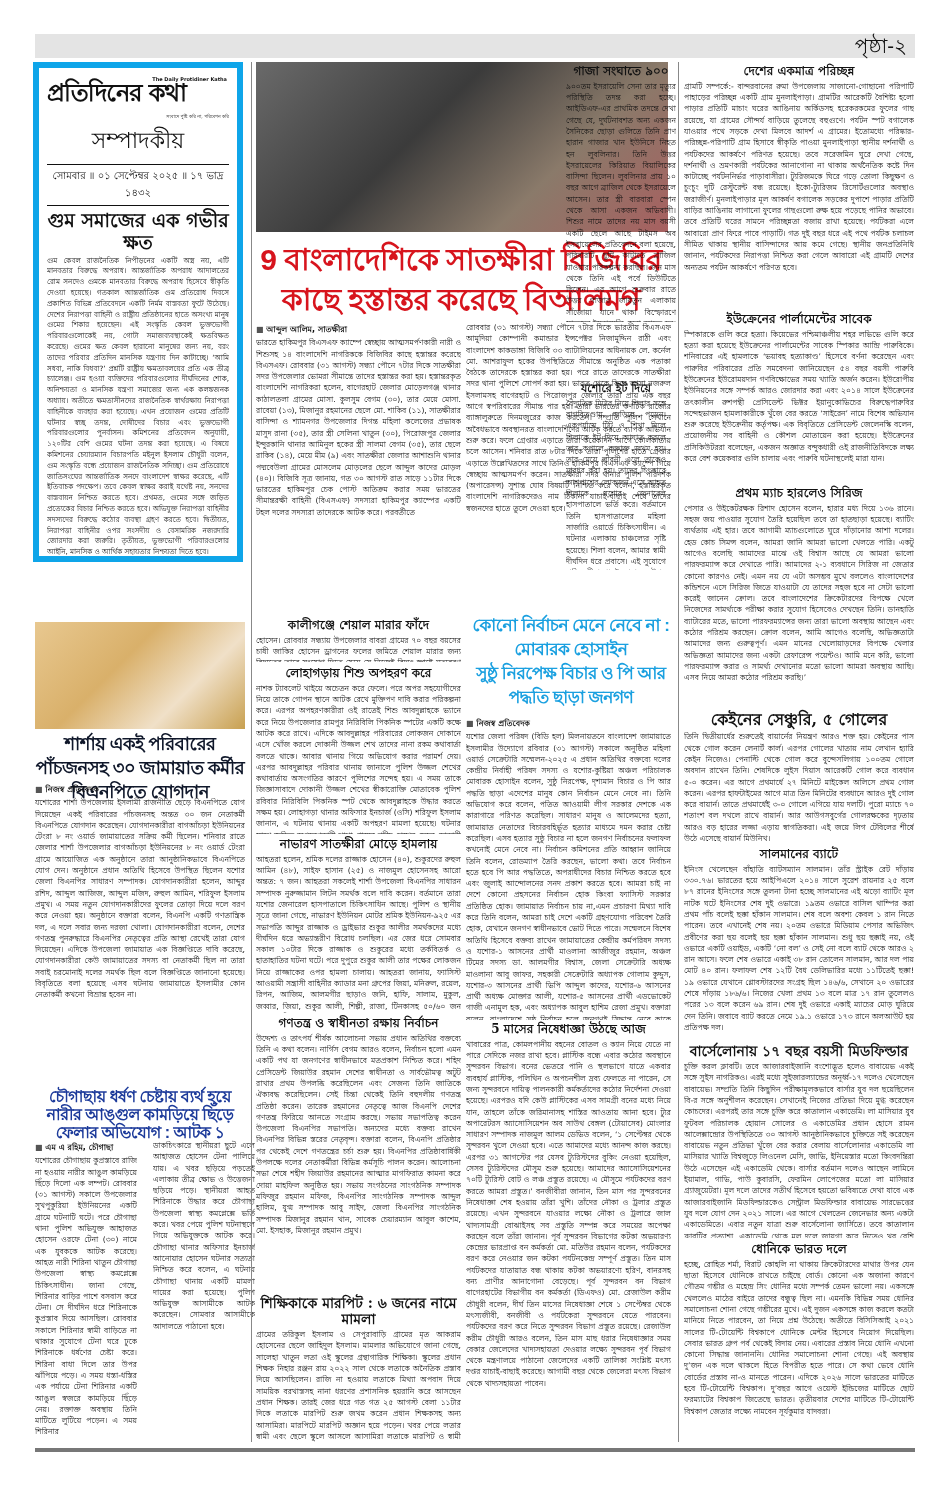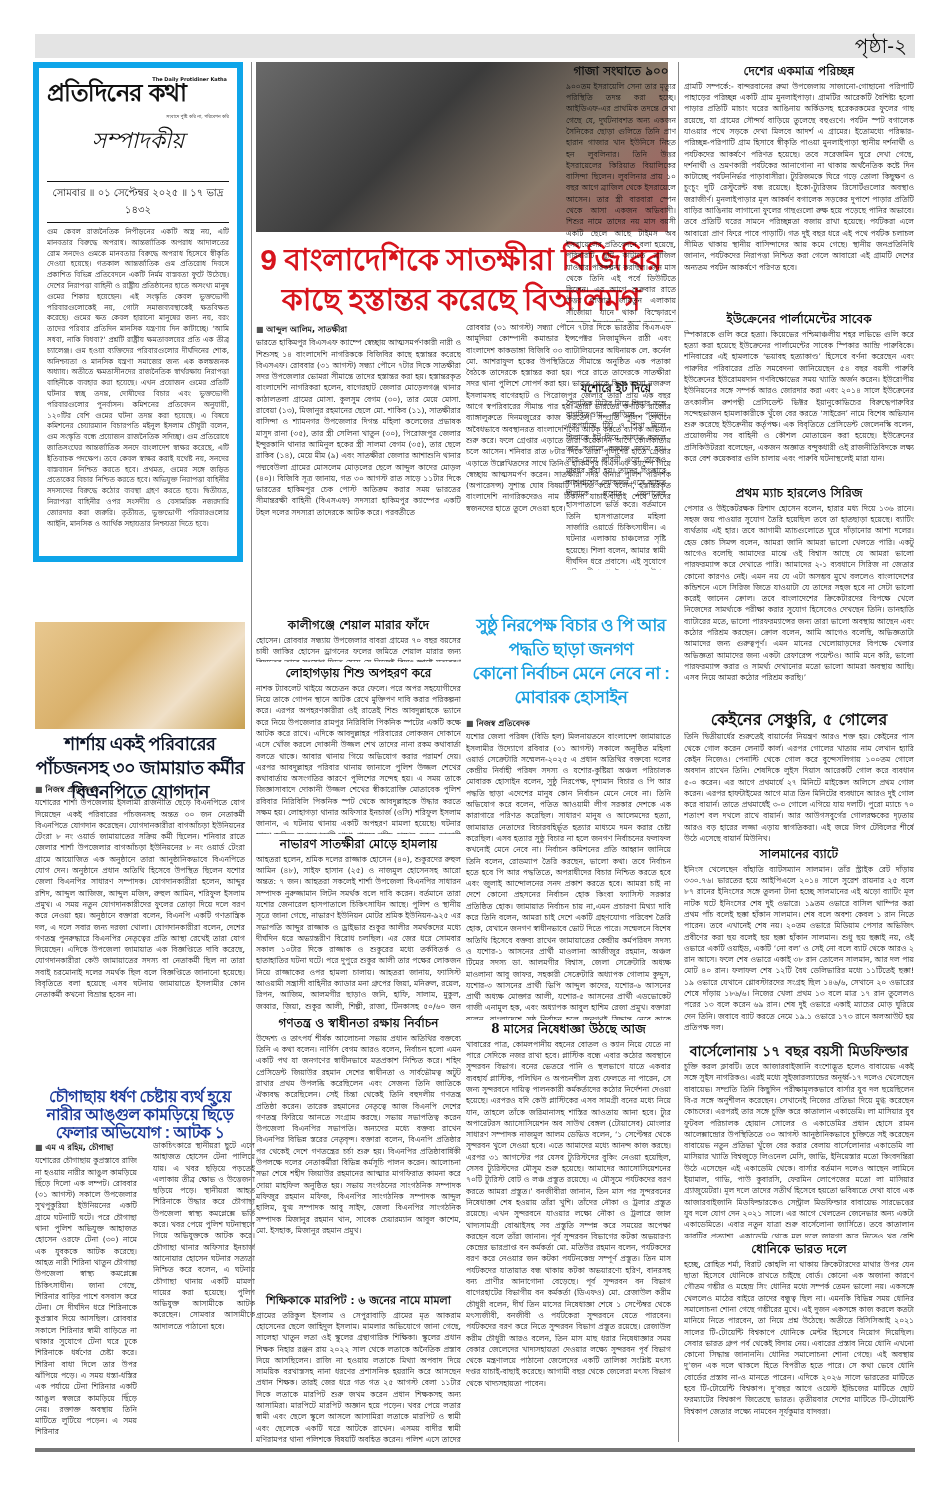--- a/index.html
+++ b/index.html
@@ -8,21 +8,21 @@
 .pagenum{position:absolute;right:38px;top:34px;font-size:20px;font-family:"DejaVu Serif",serif;line-height:24px}
 .col{position:absolute;font-size:7.6px;line-height:11.3px;text-align:justify;overflow:hidden;font-family:"DejaVu Sans",sans-serif}
 .col p{margin-bottom:1px}
 .hd{font-family:"DejaVu Serif",serif;font-weight:bold;text-align:center;line-height:1.15;margin:3px 0 2px}
 .byline{font-weight:bold;font-size:8px;margin:2px 0}
 .byline:before{content:"■ ";color:#555}
 .masthead{position:absolute;left:33px;top:62px;width:210px;height:500px;border:6px solid #0ea5e9;padding:6px 8px}
 .mh-logo{font-family:"DejaVu Serif",serif;font-size:24px;font-weight:bold;letter-spacing:-1px}
 .mh-en{font-size:5px;text-align:right;font-weight:bold;position:absolute;right:10px;top:8px}
 .mh-tag{font-size:4.5px;text-align:right}
-.mh-editorial{font-family:"DejaVu Serif",serif;font-style:italic;font-size:22px;text-align:center;margin:2px 0 21px}
+.mh-editorial{font-family:"DejaVu Serif",serif;font-size:22px;text-align:center;margin:2px 0 4px}
 .mh-date{border-top:1.5px solid #111;border-bottom:1.5px solid #111;font-size:10px;text-align:center;padding:3px 0;margin-bottom:4px}
 .photo{position:absolute;background:linear-gradient(135deg,#6a6a6a,#3b3b3b 40%,#8a7a6a 70%,#a86060)}
 .photo2{position:absolute;background:linear-gradient(135deg,#e8c890,#d9b06a 40%,#f0e0c8 70%,#c8a050)}
 .bighead{position:absolute;font-family:"Liberation Sans",sans-serif;font-weight:bold;text-align:center;letter-spacing:-0.5px}
 .red{color:#d7141d}
 .green{color:#0f172a}
 .blue{color:#1c3a9a}
 .cyan{color:#1aa0e0}
 .bottomrule{position:absolute;left:35px;top:1448px;width:880px;height:4px;background:#777}
 .divider{position:absolute;width:1px;background:#888}
@@ -32,20 +32,21 @@
 
 <div class="topbar"></div>
 <div class="pagenum">পৃষ্ঠা-২</div>
 
 <div class="masthead">
   <div class="mh-en">The Daily Protidiner Katha</div>
   <div class="mh-logo">প্রতিদিনের কথা</div>
   <div class="mh-tag">সংবাদে পুষ্টি করি না, পরিবেশন করি</div>
   <div class="mh-editorial">সম্পাদকীয়</div>
   <div class="mh-date">সোমবার ॥ ০১ সেপ্টেম্বর ২০২৫ ॥ ১৭ ভাদ্র ১৪৩২</div>
+  <div class="hd" style="font-size:19px">গুম সমাজের এক গভীর ক্ষত</div>
   <div class="col" style="position:static;font-size:7.2px;line-height:10.8px;height:385px">গুম কেবল রাজনৈতিক নিপীড়নের একটি অস্ত্র নয়, এটি মানবতার বিরুদ্ধে অপরাধ। আন্তর্জাতিক অপরাধ আদালতের রোম সনদেও গুমকে মানবতার বিরুদ্ধে অপরাধ হিসেবে স্বীকৃতি দেওয়া হয়েছে। গতকাল আন্তর্জাতিক গুম প্রতিরোধ দিবসে প্রকাশিত বিভিন্ন প্রতিবেদনে একটি নির্মম বাস্তবতা ফুটে উঠেছে। দেশের নিরাপত্তা বাহিনী ও রাষ্ট্রীয় প্রতিষ্ঠানের হাতে অসংখ্য মানুষ গুমের শিকার হয়েছেন। এই সংস্কৃতি কেবল ভুক্তভোগী পরিবারগুলোকেই নয়, গোটা সমাজব্যবস্থাকেই ক্ষতবিক্ষত করেছে। গুমের ক্ষত কেবল হারানো মানুষের জন্য নয়, বরং তাদের পরিবার প্রতিদিন মানসিক যন্ত্রণায় দিন কাটাচ্ছে। ‘আমি সধবা, নাকি বিধবা?’ প্রশ্নটি রাষ্ট্রীয় ক্ষমতাবলয়ের প্রতি এক তীব্র চ্যালেঞ্জ। গুম হওয়া ব্যক্তিদের পরিবারগুলোর দীর্ঘদিনের শোক, অনিশ্চয়তা ও মানসিক যন্ত্রণা সমাজের জন্য এক কলঙ্কজনক অধ্যায়। অতীতে ক্ষমতাসীনদের রাজনৈতিক স্বার্থরক্ষায় নিরাপত্তা বাহিনীকে ব্যবহার করা হয়েছে। এখন প্রয়োজন গুমের প্রতিটি ঘটনার স্বচ্ছ তদন্ত, দোষীদের বিচার এবং ভুক্তভোগী পরিবারগুলোর পুনর্বাসন। কমিশনের প্রতিবেদন অনুযায়ী, ১২০টির বেশি গুমের ঘটনা তদন্ত করা হয়েছে। এ বিষয়ে কমিশনের চেয়ারম্যান বিচারপতি মইনুল ইসলাম চৌধুরী বলেন, গুম সংস্কৃতি বন্ধে প্রয়োজন রাজনৈতিক সদিচ্ছা। গুম প্রতিরোধে জাতিসংঘের আন্তর্জাতিক সনদে বাংলাদেশ স্বাক্ষর করেছে, এটি ইতিবাচক পদক্ষেপ। তবে কেবল স্বাক্ষর করাই যথেষ্ট নয়, সনদের বাস্তবায়ন নিশ্চিত করতে হবে। প্রথমত, গুমের সঙ্গে জড়িত প্রত্যেকের বিচার নিশ্চিত করতে হবে। অভিযুক্ত নিরাপত্তা বাহিনীর সদস্যদের বিরুদ্ধে কঠোর ব্যবস্থা গ্রহণ করতে হবে। দ্বিতীয়ত, নিরাপত্তা বাহিনীর ওপর সংসদীয় ও বেসামরিক নজরদারি জোরদার করা জরুরি। তৃতীয়ত, ভুক্তভোগী পরিবারগুলোর আইনি, মানসিক ও আর্থিক সহায়তার নিশ্চয়তা দিতে হবে।</div>
 </div>
 
 <div class="photo" style="left:256px;top:62px;width:412px;height:170px"></div>
 
 <div class="bighead red" style="left:252px;top:240px;width:418px;font-size:30px;line-height:40px">
   <div>9 বাংলাদেশিকে সাতক্ষীরা বিজিবির</div>
   <div>কাছে হস্তান্তর করেছে বিআলমগ</div>
 </div>
 
@@ -132,33 +133,33 @@
   <div class="hd" style="font-size:12px">নাভারণ সাতক্ষীরা মোড়ে হামলায়</div>
   <p>আহতরা হলেন, শ্রমিক দলের রাজ্জাক হোসেন (৪০), শুকুরদের রুহুল আমিন (৪৮), সাইফ হাসান (২৫) ও নাজমুল হোসেনসহ আরো অন্তত: ৭ জন। আহতরা সকলেই শার্শা উপজেলা বিএনপির সাধারন সম্পাদক নুরুজ্জামান লিটন সমর্থক বলে দাবি করেন। বর্তমানে তারা যশোর জেনারেল হাসপাতালে চিকিৎসাধিন আছে। পুলিশ ও স্থানীয় সূত্রে জানা গেছে, নাভারণ ইউনিয়ন মোটর শ্রমিক ইউনিয়ন-৯২৫ এর সভাপতি আব্দুর রাজ্জাক ও ড্রাইভার শুকুর আলীর সমর্থকদের মধ্যে দীর্ঘদিন ধরে অভ্যান্তরীণ বিরোধ চলছিল। এর জের ধরে সোমবার সকাল ১০টার দিকে রাজ্জাক ও শুকুরের মধ্যে তর্কবিতর্ক ও হাতাহাতির ঘটনা ঘটে। পরে দুপুরে শুকুর আলী তার পক্ষের লোকজন নিয়ে রাজ্জাকের ওপর হামলা চালায়। আহতরা জানায়, ফ্যাসিস্ট আওয়ামী সন্ত্রাসী বাহিনীর ক্যাডার মনা গ্রুপের জিয়া, মনিরুল, রয়েল, রিপন, আজিম, আলমগীর ছাড়াও জনি, হাফি, সালাম, মুকুল, জব্বার, জিয়া, শুকুর আলী, শিল্পী, রাজা, টিনকাসহ ৫০/৬০ জন লোক দেশীয় অস্ত্র জিআই পাইপ, কোদালের আছাড়, রড, চাকু নিয়ে হামলা করে। এতে রাজ্জাকসহ তার পক্ষের ৭/৮ জন লোক আহত হয়।</p>
 </div>
 
 <div class="col" style="left:256px;top:1014px;width:205px;height:278px">
   <div class="hd" style="font-size:12px">গণতন্ত্র ও স্বাধীনতা রক্ষায় নির্বাচন</div>
   <p>উদ্দেশ্য ও তাৎপর্য শীর্ষক আলোচনা সভায় প্রধান অতিথির বক্তব্যে তিনি এ কথা বলেন। নার্গিস বেগম আরও বলেন, নির্বাচন হলো এমন একটি পথ যা জনগণের স্বাধীনভাবে মতপ্রকাশ নিশ্চিত করে। শহিদ প্রেসিডেন্ট জিয়াউর রহমান দেশের স্বাধীনতা ও সার্বভৌমত্ব অটুট রাখার প্রথম উপলব্ধি করেছিলেন এবং সেজন্য তিনি জাতিকে ঐক্যবদ্ধ করেছিলেন। সেই চিন্তা থেকেই তিনি বহুদলীয় গণতন্ত্র প্রতিষ্ঠা করেন। তারেক রহমানের নেতৃত্বে আজ বিএনপি দেশের গণতন্ত্র ফিরিয়ে আনতে সংগ্রাম করছে। সভায় সভাপতিত্ব করেন উপজেলা বিএনপির সভাপতি। অন্যদের মধ্যে বক্তব্য রাখেন বিএনপির বিভিন্ন স্তরের নেতৃবৃন্দ। বক্তারা বলেন, বিএনপি প্রতিষ্ঠার পর থেকেই দেশে গণতন্ত্রের চর্চা শুরু হয়। বিএনপির প্রতিষ্ঠাবার্ষিকী উপলক্ষে দলের নেতাকর্মীরা বিভিন্ন কর্মসূচি পালন করেন। আলোচনা সভা শেষে শহীদ জিয়াউর রহমানের আত্মার মাগফিরাত কামনা করে দোয়া মাহফিল অনুষ্ঠিত হয়। সভায় সংগঠনের সাংগঠনিক সম্পাদক মফিজুর রহমান মফিজ, বিএনপির সাংগঠনিক সম্পাদক আব্দুল হালিম, যুগ্ম সম্পাদক আবু সাইদ, জেলা বিএনপির সাংগঠনিক সম্পাদক মিজানুর রহমান খান, সাবেক চেয়ারম্যান আবুল কাশেম, মো. ইসহাক, মিজানুর রহমান প্রমুখ।</p>
 </div>
 
 <div class="col" style="left:256px;top:1292px;width:205px;height:150px">
-  <div class="hd" style="font-size:11px">শিক্ষিকাকে মারপিট : ৬ জনের নামে মামলা</div>
+  <div class="hd" style="font-size:14px">শিক্ষিকাকে মারপিট : ৬ জনের নামে মামলা</div>
   <p>গ্রামের তরিকুল ইসলাম ও সেপুরাবাড়ি গ্রামের মৃত আকরাম হোসেনের ছেলে জাহিদুল ইসলাম। মামলার অভিযোগে জানা গেছে, সালেহা খাতুন লতা ওই স্কুলের গ্রন্থাগারিক শিক্ষিকা। স্কুলের প্রধান শিক্ষক নিহার রঞ্জন রায় ২০২২ সাল থেকে লতাকে অনৈতিক প্রস্তাব দিয়ে আসছিলেন। রাজি না হওয়ায় লতাকে মিথ্যা অপবাদ দিয়ে সাময়িক বরখাস্তসহ নানা ধরণের প্রশাসনিক হয়রানি করে আসছেন প্রধান শিক্ষক। তারই জের ধরে গত গত ২৫ আগস্ট বেলা ১১টার দিকে লতাকে মারপিট শুরু জখম করেন প্রধান শিক্ষকসহ অন্য আসামিরা। মারপিটে মারপিট অজ্ঞান হয়ে পড়েন। খবর পেয়ে লতার স্বামী এবং ছেলে স্কুলে আসলে আসামিরা লতাকে মারপিট ও স্বামী এবং ছেলেকে একটি ঘরে আটকে রাখেন। এসময় বাদীর স্বামী মণিরামপুর থানা পুলিশকে বিষয়টি অবহিত করেন। পুলিশ এসে তাদের উদ্ধার করেন। গুরুতর আহত লতাকে যশোর ২৫০ শয্যা জেনারেল হাসপাতালে ভর্তি করা হয়। কিছুটা সুস্থ হয়ে তিনি আদালতে এ মামলা করেছেন।</p>
 </div>
 
 <div class="bighead cyan" style="left:466px;top:614px;width:210px;font-size:17px;line-height:24px">
+  <div>কোনো নির্বাচন মেনে নেবে না : মোবারক হোসাইন</div>
   <div>সুষ্ঠু নিরপেক্ষ বিচার ও পি আর পদ্ধতি ছাড়া জনগণ</div>
-  <div>কোনো নির্বাচন মেনে নেবে না : মোবারক হোসাইন</div>
 </div>
 <div class="col" style="left:466px;top:716px;width:205px;height:304px">
   <div class="byline">নিজস্ব প্রতিবেদক</div>
   <p>যশোর জেলা পরিষদ (বিডি হল) মিলনায়তনে বাংলাদেশ জামায়াতে ইসলামীর উদ্যোগে রবিবার (৩১ আগস্ট) সকালে অনুষ্ঠিত মহিলা ওয়ার্ড সেক্রেটারি সম্মেলন-২০২৫ এ প্রধান অতিথির বক্তব্যে দলের কেন্দ্রীয় নির্বাহী পরিষদ সদস্য ও যশোর-কুষ্টিয়া অঞ্চল পরিচালক মোবারক হোসাইন বলেন, সুষ্ঠু নিরপেক্ষ, দৃশ্যমান বিচার ও পি আর পদ্ধতি ছাড়া এদেশের মানুষ কোন নির্বাচন মেনে নেবে না। তিনি অভিযোগ করে বলেন, পতিত আওয়ামী লীগ সরকার দেশকে এক কারাগারে পরিণত করেছিল। সাধারণ মানুষ ও আলেমদের হত্যা, জামায়াত নেতাদের বিচারবহির্ভূত হত্যার মাধ্যমে দমন করার চেষ্টা করেছিল। এসব হত্যার সুষ্ঠু বিচার না হলে জনগণ নির্বাচনের ফলাফল কখনোই মেনে নেবে না। নির্বাচন কমিশনের প্রতি আহ্বান জানিয়ে তিনি বলেন, রোডম্যাপ তৈরি করছেন, ভালো কথা। তবে নির্বাচন হতে হবে পি আর পদ্ধতিতে, অপরাধীদের বিচার নিশ্চিত করতে হবে এবং জুলাই আন্দোলনের সনদ প্রকাশ করতে হবে। আমরা চাই না দেশে কোনো প্রহসনের নির্বাচন হোক কিংবা ফ্যাসিস্ট সরকার প্রতিষ্ঠিত হোক। জামায়াত নির্বাচন চায় না,এমন প্রচারণা মিথ্যা দাবি করে তিনি বলেন, আমরা চাই দেশে একটি গ্রহণযোগ্য পরিবেশ তৈরি হোক, যেখানে জনগণ স্বাধীনভাবে ভোট দিতে পারে। সম্মেলনে বিশেষ অতিথি হিসেবে বক্তব্য রাখেন জামায়াতের কেন্দ্রীয় কর্মপরিষদ সদস্য ও যশোর-১ আসনের প্রার্থী মাওলানা আজীজুর রহমান, অঞ্চল টিমের সদস্য ডা. আলমগীর বিশ্বাস, জেলা সেক্রেটারি অধ্যক্ষ মাওলানা আবু জাফর, সহকারী সেক্রেটারি অধ্যাপক গোলাম কুদ্দুস, যশোর-৩ আসনের প্রার্থী ভিপি আব্দুল কাদের, যশোর-৬ আসনের প্রার্থী অধ্যক্ষ মোক্তার আলী, যশোর-৫ আসনের প্রার্থী এডভোকেট গাজী এনামুল হক, এবং অধ্যাপক আবুল হাশিম রেজা প্রমুখ। বক্তারা বলেন, বাংলাদেশে সুষ্ঠু নির্বাচন হলে জনগণই সিদ্ধান্ত নেবে কাকে ক্ষমতায় বসাবে। জনগণের ভোটাধিকার হরণ করা হলে তা দেশের জন্য কল্যাণকর হবে না। সম্মেলনের সভাপতিত্ব করেন জেলা আমির অধ্যাপক গোলাম রসুল। তিনি বলেন, গণতান্ত্রিক পরিবেশ ফিরিয়ে আনতে হলে দলমত নির্বিশেষে সবাইকে ঐক্যবদ্ধ হতে হবে। জনগণ ভোট দিতে না পারলে স্বাধীনতার চেতনা অসম্পূর্ণ থেকে যাবে। তিনি নারীদের ভূমিকার ওপর গুরুত্বারোপ করে বলেন, নারীরা সমাজ পরিবর্তনে গুরুত্বপূর্ণ ভূমিকা রাখতে পারে। তাই মহিলা ওয়ার্ড সেক্রেটারিদের সাংগঠনিক দক্ষতা বাড়াতে হবে।</p>
 </div>
 
 <div class="col" style="left:466px;top:1020px;width:205px;height:420px">
-  <div class="hd" style="font-size:12px">8 মাসের নিষেধাজ্ঞা উঠছে আজ</div>
+  <div class="hd" style="font-size:12px">5 মাসের নিষেধাজ্ঞা উঠছে আজ</div>
   <p>খাবারের পাত্র, কোমলপানীয় বহনের বোতল ও ক্যান নিয়ে যেতে না পারে সেদিকে নজর রাখা হবে। প্লাস্টিক বন্ধে এবার কঠোর অবস্থানে সুন্দরবন বিভাগ। বনের ভেতরে পানি ও স্থলভাগে যাতে একবার ব্যবহার্য প্লাস্টিক, পলিথিন ও অপচনশীল দ্রব্য ফেলতে না পারেন, সে জন্য সুন্দরবনে দায়িত্ব পালনকারী কর্মকর্তাদের কঠোর নির্দেশনা দেওয়া হয়েছে। এরপরও যদি কেউ প্লাস্টিকের এসব সামগ্রী বনের মধ্যে নিয়ে যান, তাহলে তাঁকে জরিমানাসহ শাস্তির আওতায় আনা হবে। ট্যুর অপারেটরস অ্যাসোসিয়েশন অব সাউথ বেঙ্গল (টোয়াসেব) মোংলার সাধারণ সম্পাদক নাজমুল আলম ডেভিড বলেন, ‘১ সেপ্টেম্বর থেকে সুন্দরবন খুলে দেওয়া হবে। এতে আমাদের মধ্যে আনন্দ কাজ করছে। এরপর ৩১ আগস্টের পর যেসব ট্যুরিস্টদের বুকিং নেওয়া হয়েছিল, সেসব ট্যুরিস্টদের মৌসুম শুরু হয়েছে। আমাদের অ্যাসোসিয়েশনের ৭০টি ট্যুরিস্ট বোট ও লঞ্চ প্রস্তুত রয়েছে। এ মৌসুমে পর্যটকদের বরণ করতে আমরা প্রস্তুত।’ বনজীবীরা জানান, তিন মাস পর সুন্দরবনের নিষেধাজ্ঞা শেষ হওয়ায় তাঁরা খুশি। তাঁদের নৌকা ও ট্রলার প্রস্তুত রয়েছে। এখন সুন্দরবনে যাওয়ার লক্ষ্যে নৌকা ও ট্রলারে জাল খাদ্যসামগ্রী বোঝাইসহ সব প্রস্তুতি সম্পন্ন করে সময়ের অপেক্ষা করছেন বলে তাঁরা জানান। পূর্ব সুন্দরবন বিভাগের কটকা অভয়ারণ্য কেন্দ্রের ভারপ্রাপ্ত বন কর্মকর্তা মো. মতিউর রহমান বলেন, পর্যটকদের বরণ করে নেওয়ার জন কটকা পর্যটনকেন্দ্র সম্পূর্ণ প্রস্তুত। তিন মাস পর্যটকদের যাতায়াত বন্ধ থাকায় কটকা অভয়ারণ্যে হরিণ, বানরসহ বন্য প্রাণীর আনাগোনা বেড়েছে। পূর্ব সুন্দরবন বন বিভাগ বাগেরহাটের বিভাগীয় বন কর্মকর্তা (ডিএফও) মো. রেজাউল করীম চৌধুরী বলেন, দীর্ঘ তিন মাসের নিষেধাজ্ঞা শেষে ১ সেপ্টেম্বর থেকে মৎস্যজীবী, বনজীবী ও পর্যটকেরা সুন্দরবনে যেতে পারবেন। পর্যটকদের বরণ করে নিতে সুন্দরবন বিভাগ প্রস্তুত রয়েছে। রেজাউল করীম চৌধুরী আরও বলেন, তিন মাস মাছ ধরার নিষেধাজ্ঞার সময় বেকার জেলেদের খাদ্যসহায়তা দেওয়ার লক্ষ্যে সুন্দরবন পূর্ব বিভাগ থেকে মন্ত্রণালয়ে পাঠানো জেলেদের একটি তালিকা সংশ্লিষ্ট মৎস্য দপ্তর যাচাই-বাছাই করেছে। আগামী বছর থেকে জেলেরা মৎস্য বিভাগ থেকে খাদ্যসহায়তা পাবেন।</p>
 </div>
 
 <div class="divider" style="left:251px;top:62px;height:1380px"></div>
 <div class="divider" style="left:678px;top:62px;height:1380px"></div>
 <div class="bottomrule"></div>
 
 </body></html>

